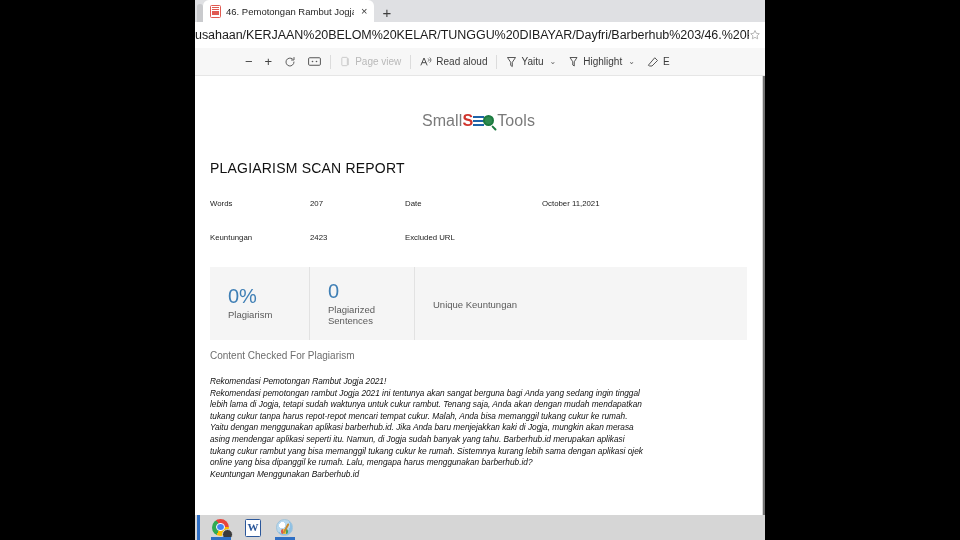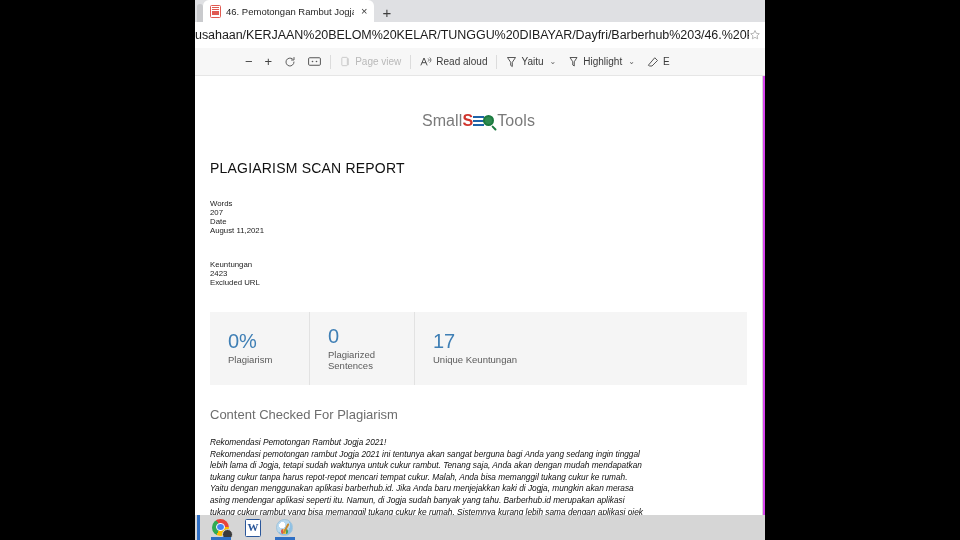--- a/index.html
+++ b/index.html
@@ -114,21 +114,21 @@
   .tb-sep { width: 1px; height: 14px; background: #dcdcdc; margin: 0 3px; }
   .glyph { display: inline-block; line-height: 1; }
   .g-minus { font-size: 13px; color: #444; }
   .g-plus  { font-size: 13px; color: #444; }
   .chev { font-size: 8px; color: #666; margin-left: 2px; }
 
   
   .viewer {
     position: relative;
     height: 440px;
-    background: #d946ef;
+    background: #737373;
     overflow: hidden;
   }
   .page-label {
     position: absolute; right: 12px; top: 7px;
     font-size: 9px; font-weight: bold; color: #111;
     letter-spacing: .1px;
   }
   .page {
     position: absolute; left: 0; top: 0; right: 2px; bottom: 0;
     background: #fff;
@@ -172,21 +172,21 @@
     color: #111;
     margin-top: 30px;
     letter-spacing: .2px;
   }
 
   .meta {
     margin-top: 23px;
     font-size: 7.8px;
     color: #222;
   }
-  .meta-row { display: flex; margin-bottom: 25px; flex-direction: column; }
+  .meta-row { display: flex; margin-bottom: 25px; }
   .meta-k1 { width: 100px; }
   .meta-v1 { width: 95px; }
   .meta-k2 { width: 137px; }
   .meta-v2 { width: 120px; }
 
   
   .stats {
     margin-top: 4px;
     height: 73px;
     background: #f5f5f5;
@@ -212,22 +212,22 @@
   }
   .stat-lab {
     color: #5b5b5b;
     font-size: 9.5px;
     line-height: 1.18;
     margin-top: 2px;
     white-space: pre-line;
   }
 
   .checked-label {
-    margin-top: 22px;
-    font-size: 13px;
+    margin-top: 10px;
+    font-size: 10px;
     color: #6d6d6d;
   }
 
   .body-text {
     margin-top: 15px;
     font-size: 8.3px;
     line-height: 11.6px;
     color: #111;
     white-space: pre-line;
     letter-spacing: -0.01px;
@@ -375,42 +375,41 @@
           </span>
         </div>
 
         <div class="report-title">PLAGIARISM SCAN REPORT</div>
 
         <div class="meta">
           <div class="meta-row">
             <span class="meta-k1">Words</span>
             <span class="meta-v1">207</span>
             <span class="meta-k2">Date</span>
-            <span class="meta-v2">August 11,2021</span>
+            <span class="meta-v2">October 11,2021</span>
           </div>
           <div class="meta-row">
             <span class="meta-k1">Keuntungan</span>
             <span class="meta-v1">2423</span>
             <span class="meta-k2">Excluded URL</span>
             <span class="meta-v2"></span>
           </div>
         </div>
 
         <div class="stats">
           <div class="stat w1">
             <span class="stat-num">0%</span>
             <span class="stat-lab">Plagiarism</span>
           </div>
           <div class="stat w3">
             <span class="stat-num">0</span>
             <span class="stat-lab">Plagiarized
 Sentences</span>
           </div>
           <div class="stat w4">
-            <span class="stat-num">17</span>
             <span class="stat-lab">Unique Keuntungan</span>
           </div>
         </div>
 
         <div class="checked-label">Content Checked For Plagiarism</div>
 
         <div class="body-text">Rekomendasi Pemotongan Rambut Jogja 2021!
 Rekomendasi pemotongan rambut Jogja 2021 ini tentunya akan sangat berguna bagi Anda yang sedang ingin tinggal
 lebih lama di Jogja, tetapi sudah waktunya untuk cukur rambut. Tenang saja, Anda akan dengan mudah mendapatkan
 tukang cukur tanpa harus repot-repot mencari tempat cukur. Malah, Anda bisa memanggil tukang cukur ke rumah.

